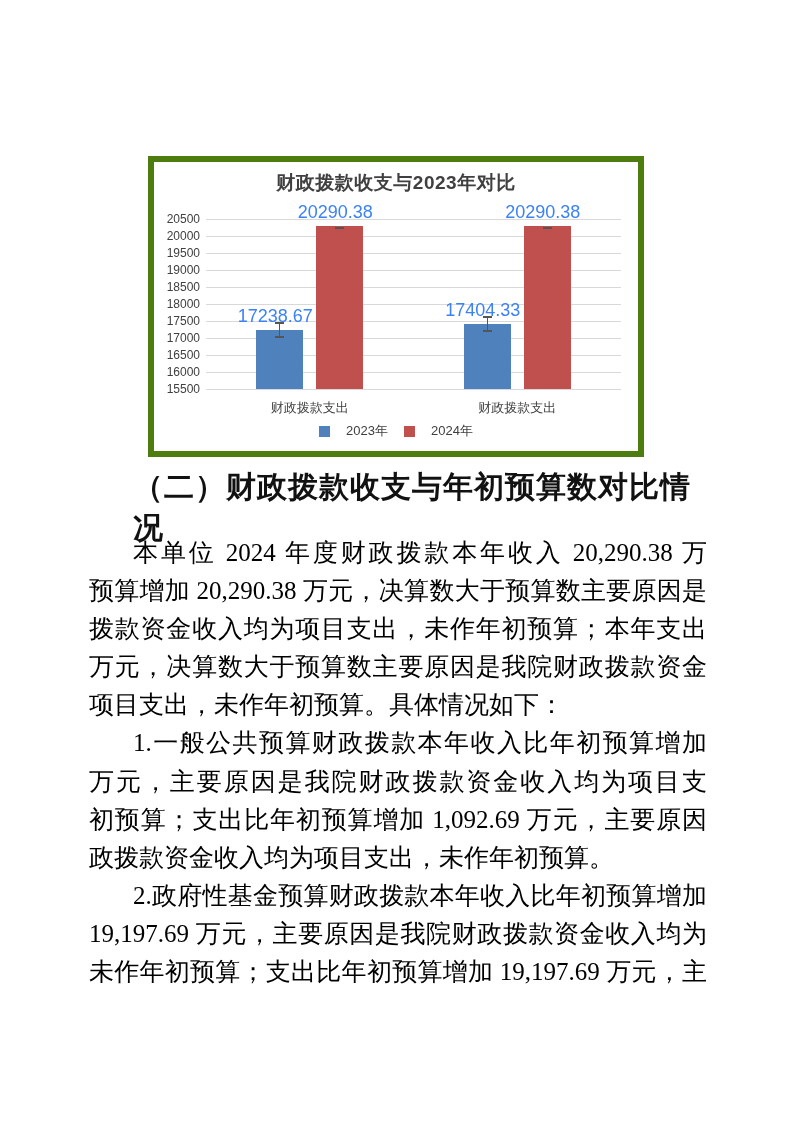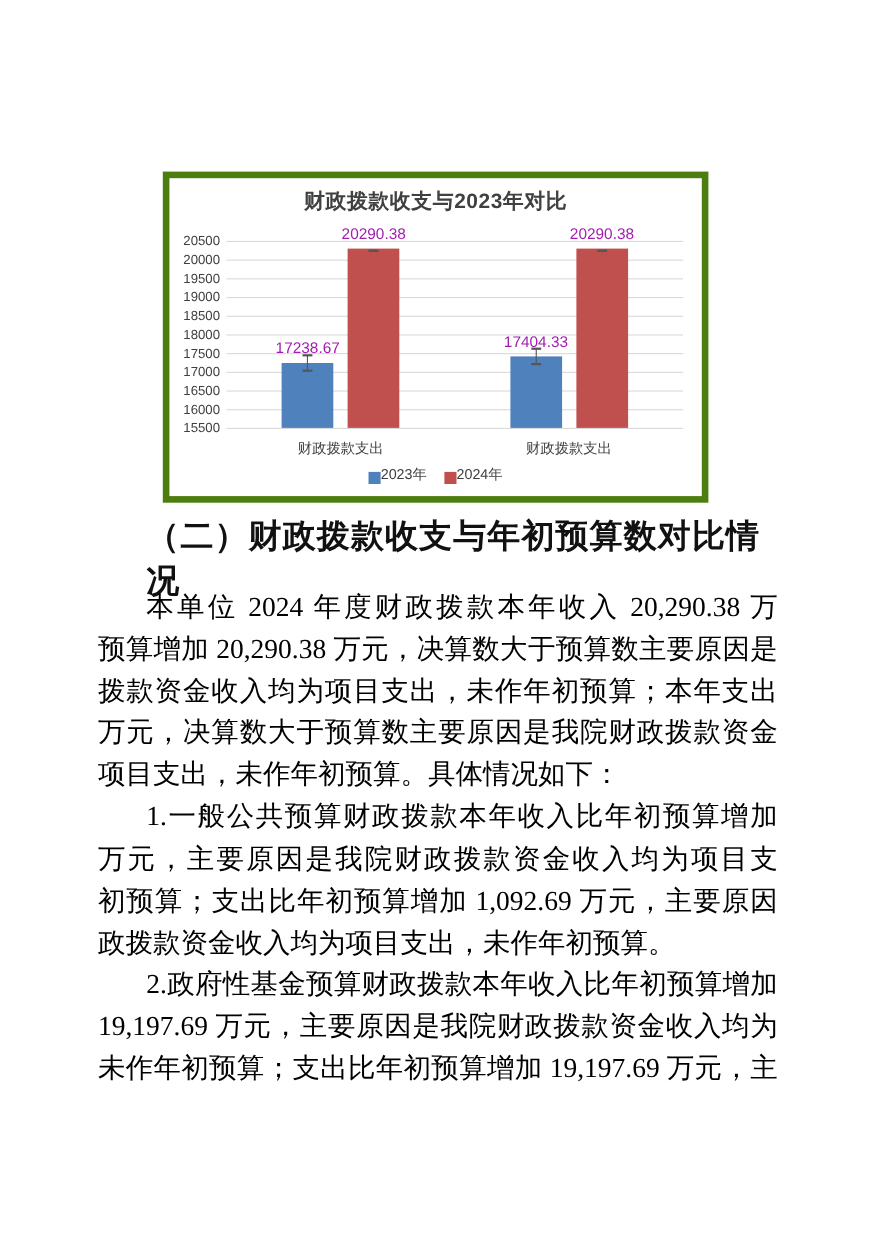--- a/index.html
+++ b/index.html
@@ -30,35 +30,35 @@
     position:absolute;left:52px;top:57px;
     width:415px;height:170px;
   }
   .gridline{position:absolute;left:0;width:100%;height:1px;background:#d9d9d9;}
   .ytick{
     position:absolute;left:-48px;width:42px;text-align:right;
     font-size:12px;color:#404040;line-height:14px;
   }
   .bar{position:absolute;bottom:0;}
   .bar-label{
-    position:absolute;width:84px;text-align:center;
-    font-size:14px;color:#a21caf;line-height:14px;
+    position:absolute;width:84px;text-align:left;
+    font-size:18px;color:#3b82f6;line-height:14px;
   }
   .err-stem{position:absolute;width:1px;background:#555;}
   .err-cap{position:absolute;height:2px;background:#555;}
   .cat-label{
     position:absolute;top:237px;width:160px;text-align:center;
     font-size:13px;color:#404040;
   }
   .legend{
     position:absolute;top:260px;left:0;width:100%;
     display:flex;justify-content:center;align-items:center;gap:16px;
     font-size:13px;color:#404040;
   }
-  .legend-item{display:flex;align-items:flex-end;gap:0;}
+  .legend-item{display:flex;align-items:center;gap:16px;}
   .legend-swatch{width:11px;height:11px;display:inline-block;}
 
   
   .doc-heading{
     position:absolute;left:89px;top:467px;width:618px;
     font-size:30px;font-weight:bold;
     padding-left:44px;box-sizing:border-box;
     letter-spacing:1px;
   }
   .doc-body{

